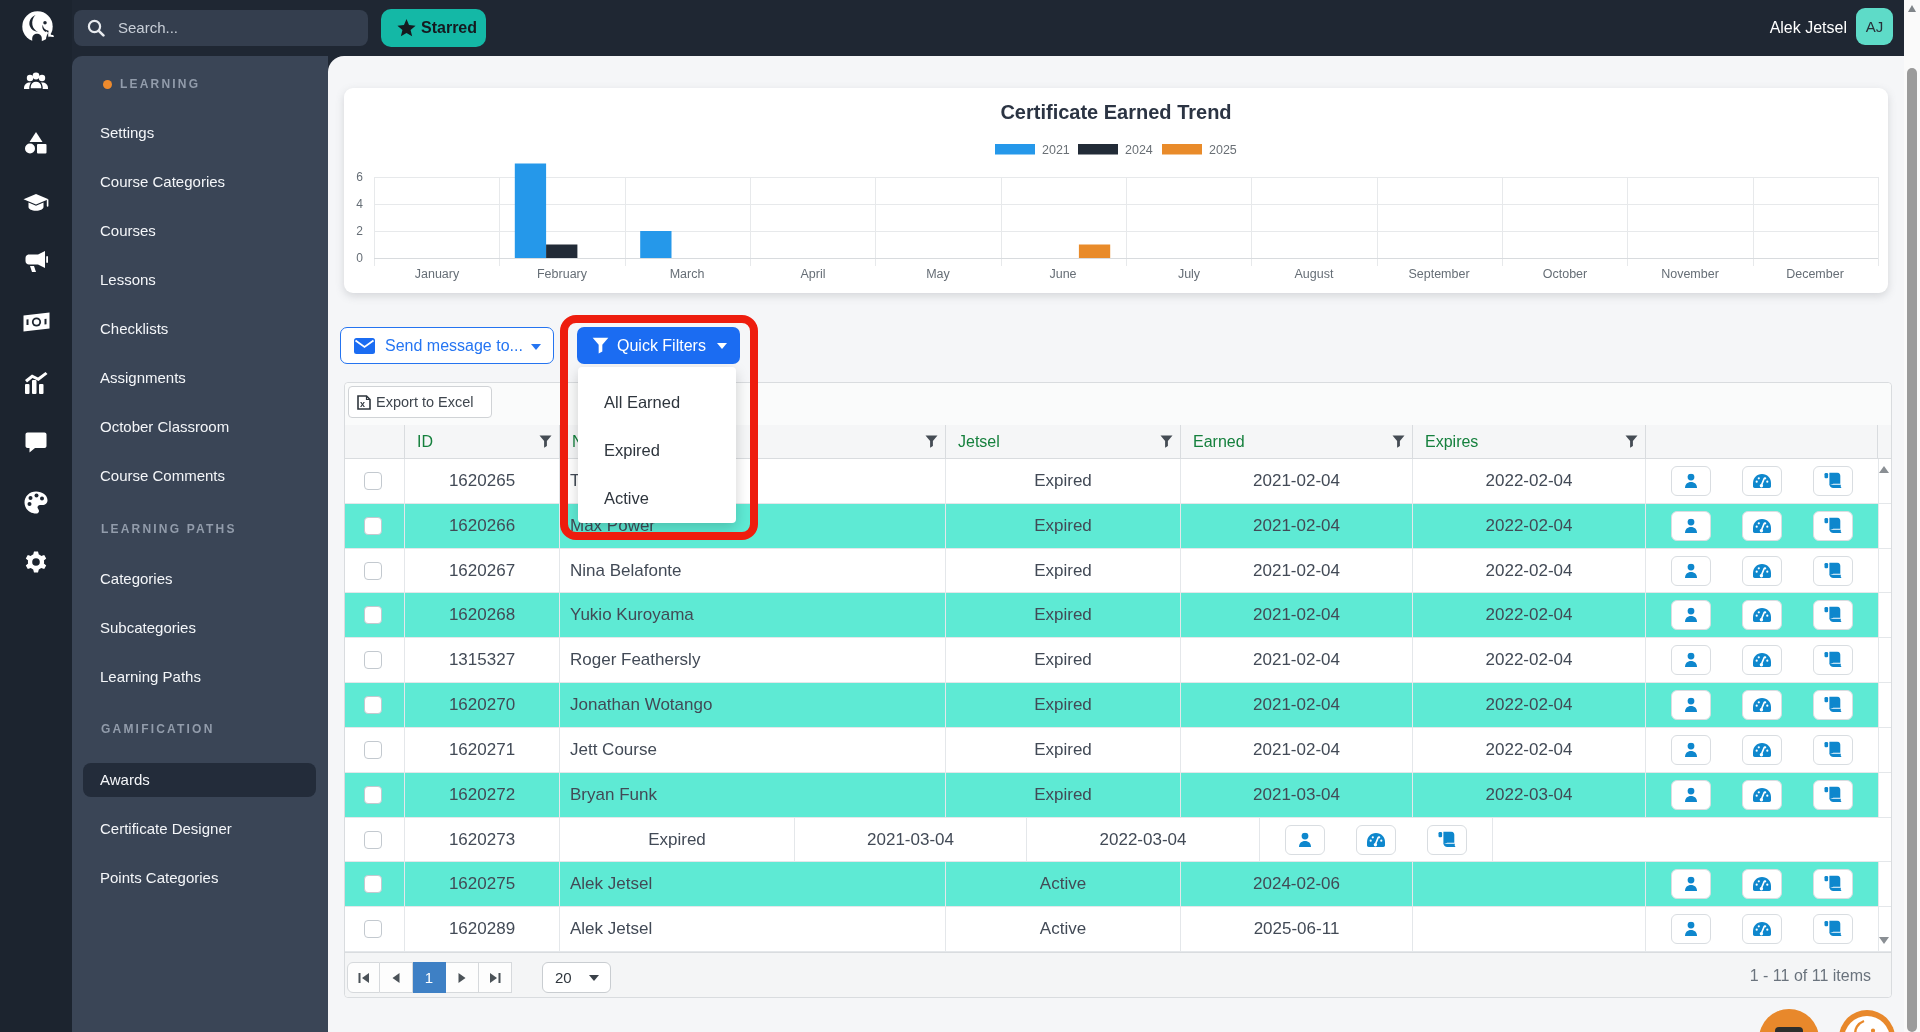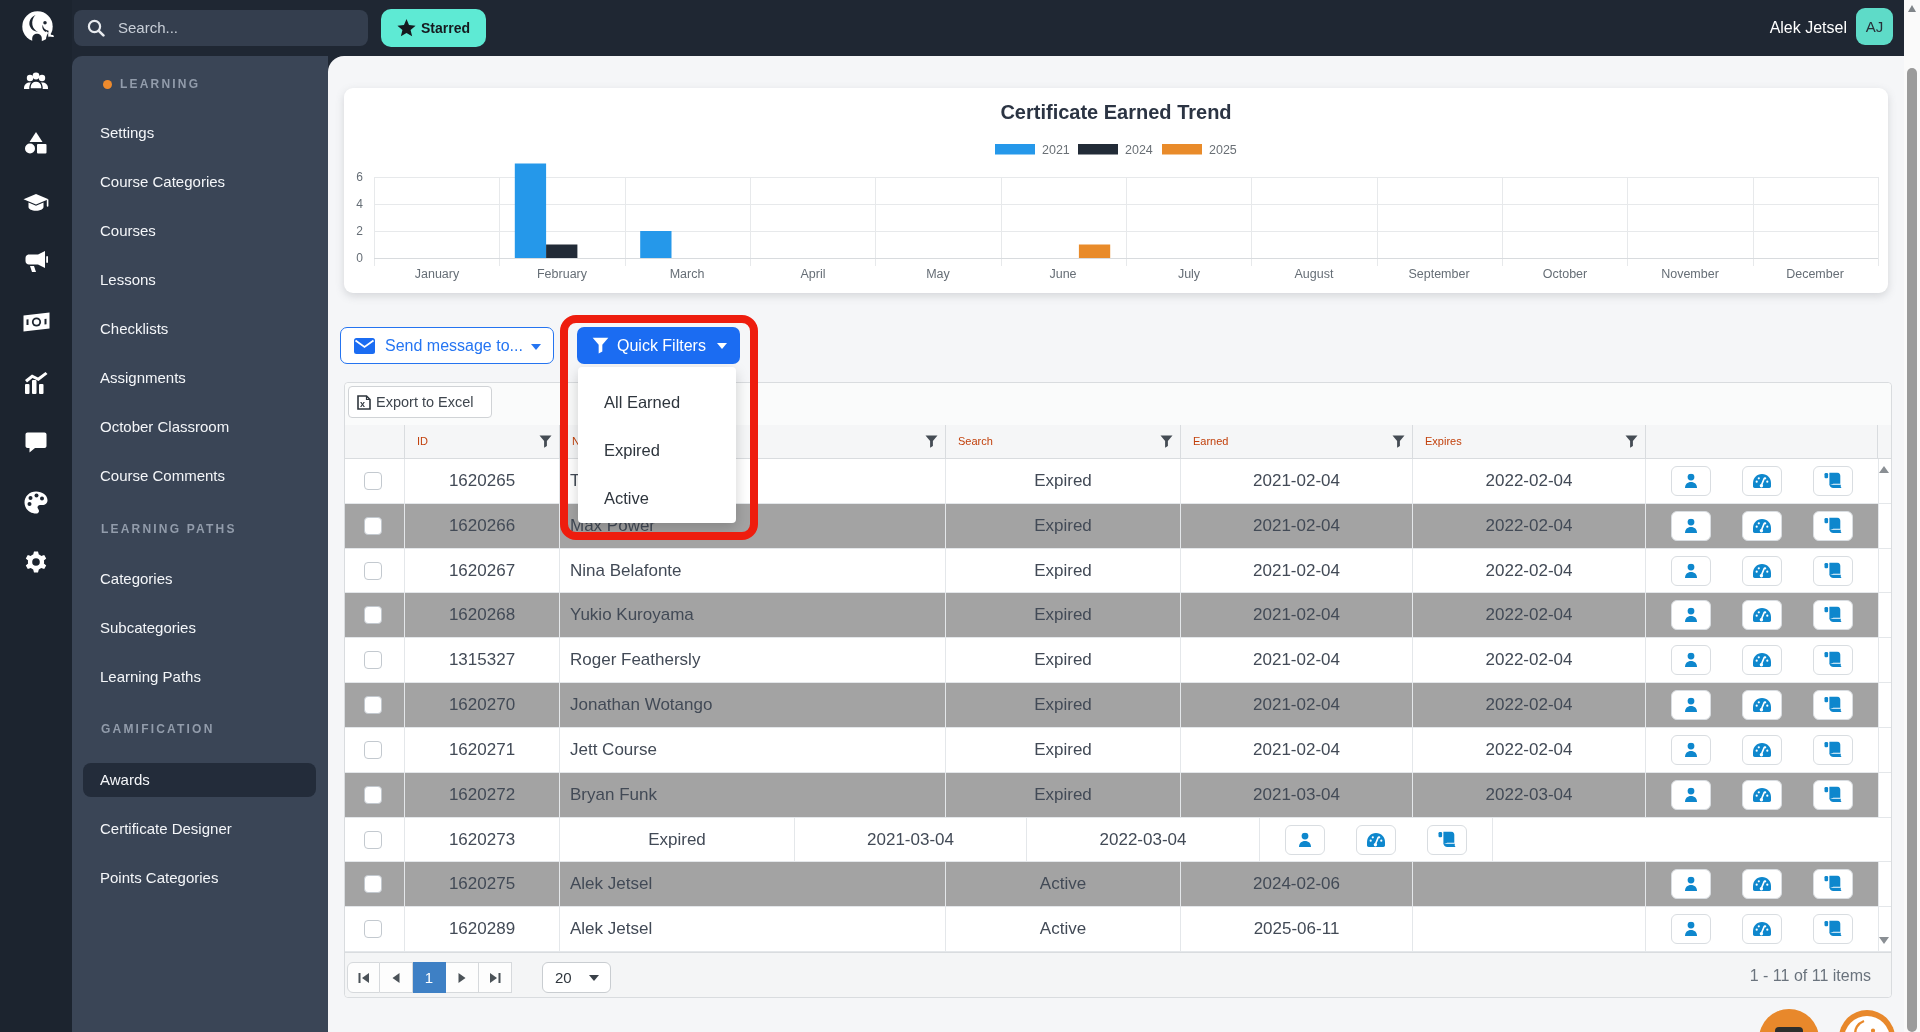--- a/index.html
+++ b/index.html
@@ -2,30 +2,30 @@
 <html><head><meta charset="utf-8">
 <style>
 *{margin:0;padding:0;box-sizing:border-box}
 html,body{width:1920px;height:1032px;overflow:hidden;font-family:"Liberation Sans",sans-serif;background:#f5f6f8;position:relative}
 .abs{position:absolute}
 #rail{left:0;top:0;width:72px;height:1032px;background:#1c242f}
 #topbar{left:72px;top:0;width:1832px;height:90px;background:#1f2733}
 #sidebar{left:72px;top:56px;width:256px;height:976px;background:#3a4556;border-top-left-radius:10px}
 #content{left:328px;top:56px;width:1576px;height:976px;background:#f5f6f8;border-top-left-radius:16px}
 #searchbox{left:74px;top:10px;width:294px;height:36px;background:#343e4e;border-radius:8px;color:#c9cfd8;font-size:15px;line-height:36px}
-#starred{left:381px;top:9px;width:105px;height:38px;background:#5eead4;border-radius:10px;color:#15191f;font-size:14px;font-weight:700;line-height:38px}
+#starred{left:381px;top:9px;width:105px;height:38px;background:#14b8a6;border-radius:10px;color:#15191f;font-size:16px;font-weight:700;line-height:38px}
 .mi{position:absolute;left:28px;color:#f4f6f9;font-size:15px;height:22px;line-height:22px}
 .mh{position:absolute;left:29px;color:#929cab;font-size:12px;font-weight:700;letter-spacing:2.2px;height:22px;line-height:22px}
-.hc{position:relative;border-right:1px solid #d9dcdf;font-size:11px;color:#c2410c;line-height:33px}
+.hc{position:relative;border-right:1px solid #d9dcdf;font-size:16px;color:#15803d;line-height:33px}
 .hc span{position:absolute;left:12px}
 .fun{position:absolute;right:7px;top:10px}
 .c0{width:60px}.c1{width:155px}.c2{width:386px}.c3{width:235px}.c4{width:232px}.c5{width:233px}.c6{width:232px}
 .gut{flex:1}
 .r{display:flex;height:44.82px;border-bottom:1px solid #e4e7ea;background:#fff}
-.r.alt{background:#a3a3a3}
+.r.alt{background:#5eead4}
 .r .gut{background:#fff}
 .bc{position:relative;border-right:1px solid #e4e7ea;font-size:17px;color:#424a56;line-height:43.8px;text-align:center;height:100%}
 .bc.nm{text-align:left;padding-left:10px}
 .cbx{position:absolute;left:19px;top:13px;width:18px;height:18px;border:1.5px solid #c3c9cf;border-radius:4px;background:#fff}
 .ab{position:absolute;top:7px;width:40px;height:30px;background:#fff;border:1px solid #d9dde1;border-radius:6px}
 .pb{position:relative;width:33px;height:31px;background:#fdfdfd;border:1px solid #d6d9dc;border-left-width:0;text-align:center;line-height:29px}
 .pb:first-child{border-left-width:1px}
 .pb svg{position:absolute;left:50%;top:50%;transform:translate(-50%,-50%)}
 .ab svg{position:absolute;left:50%;top:50%;transform:translate(-50%,-50%)}
 </style></head>
@@ -210,21 +210,21 @@
           <path d="M0.5 0.5 L12.5 0.5 L7.9 6 L7.9 11 L5.1 12.7 L5.1 6 Z" fill="#454c54"></path>
         </svg>
       </div>
     <div class="hc c2">
         <span>Name</span>
         <svg class="fun" width="13" height="13" viewBox="0 0 13 13">
           <path d="M0.5 0.5 L12.5 0.5 L7.9 6 L7.9 11 L5.1 12.7 L5.1 6 Z" fill="#454c54"></path>
         </svg>
       </div>
     <div class="hc c3">
-        <span>Search</span>
+        <span>Jetsel</span>
         <svg class="fun" width="13" height="13" viewBox="0 0 13 13">
           <path d="M0.5 0.5 L12.5 0.5 L7.9 6 L7.9 11 L5.1 12.7 L5.1 6 Z" fill="#454c54"></path>
         </svg>
       </div>
     <div class="hc c4">
         <span>Earned</span>
         <svg class="fun" width="13" height="13" viewBox="0 0 13 13">
           <path d="M0.5 0.5 L12.5 0.5 L7.9 6 L7.9 11 L5.1 12.7 L5.1 6 Z" fill="#454c54"></path>
         </svg>
       </div>

